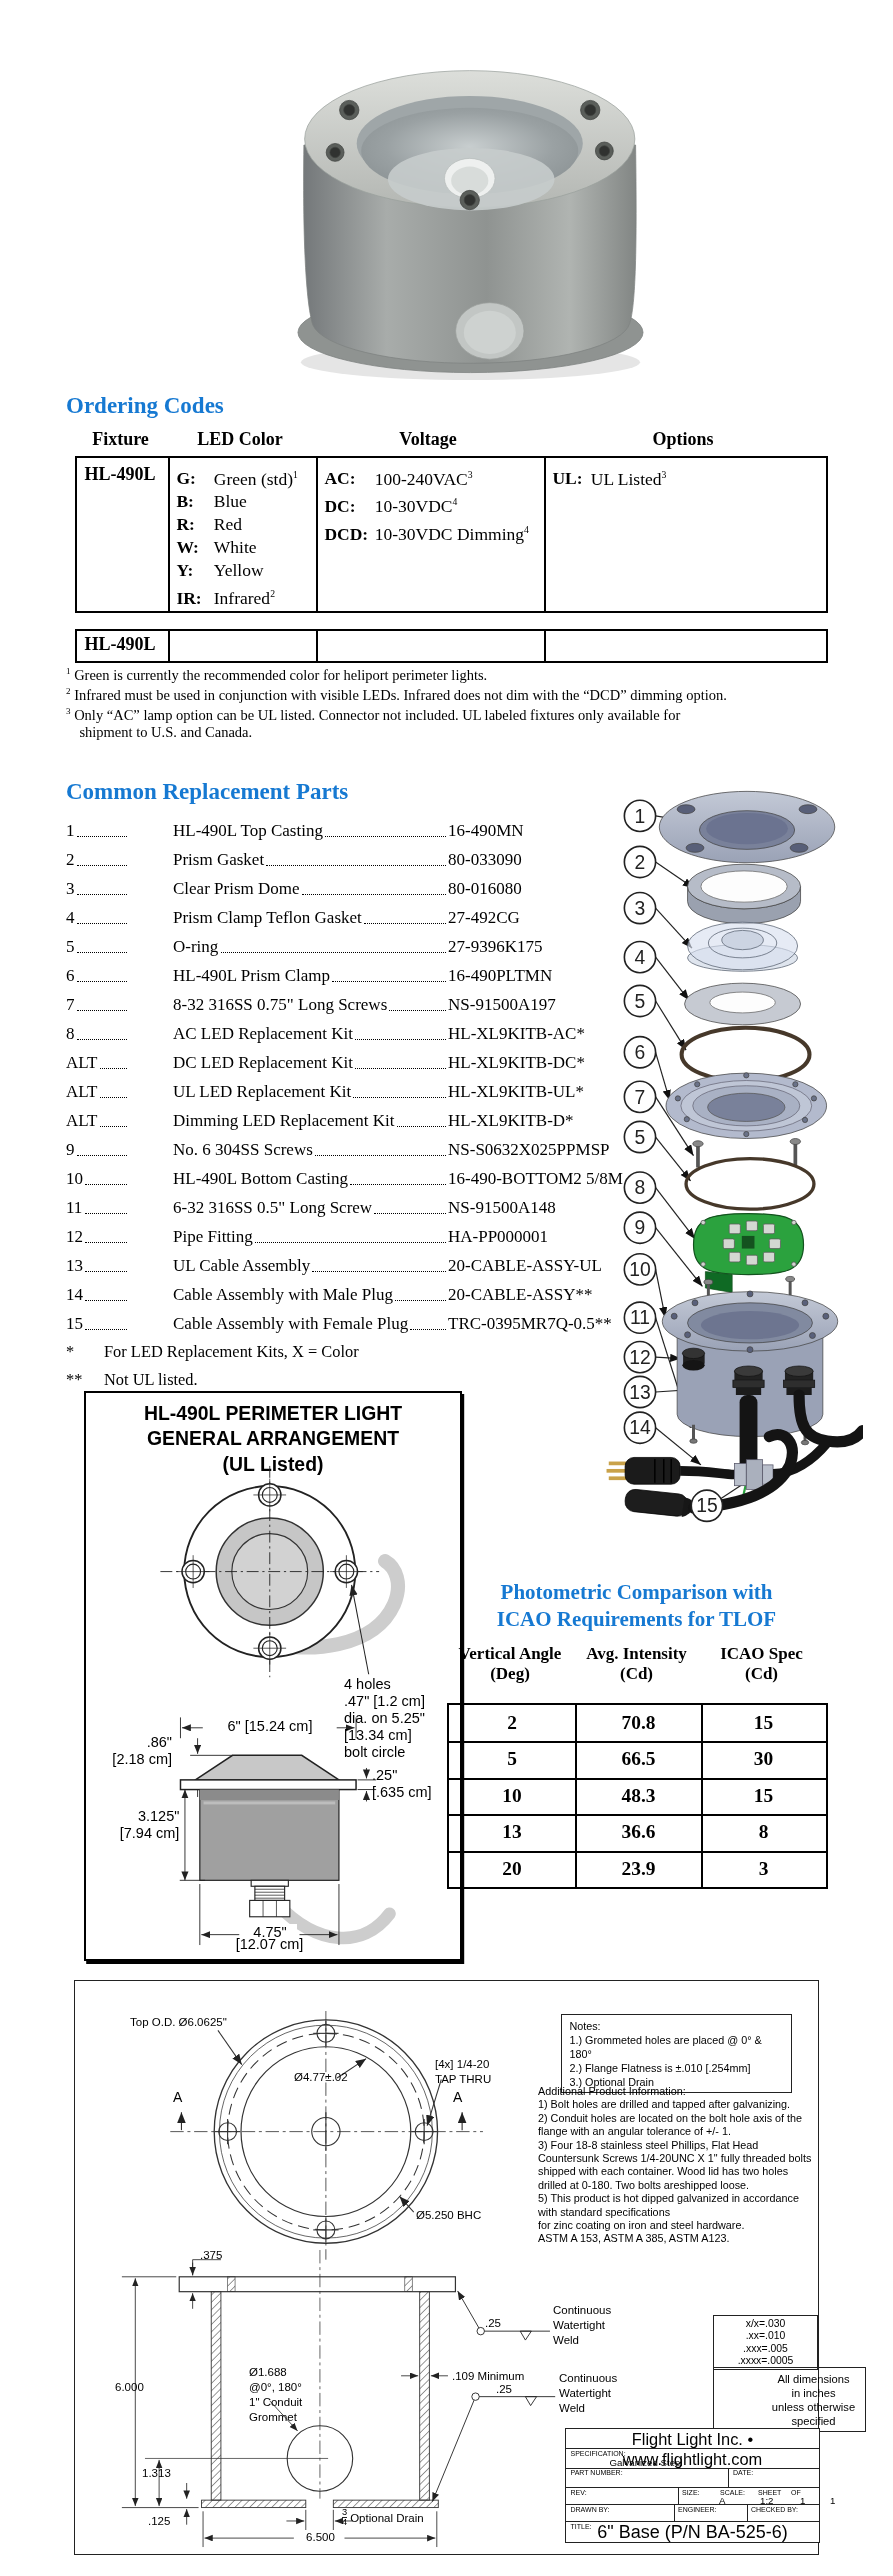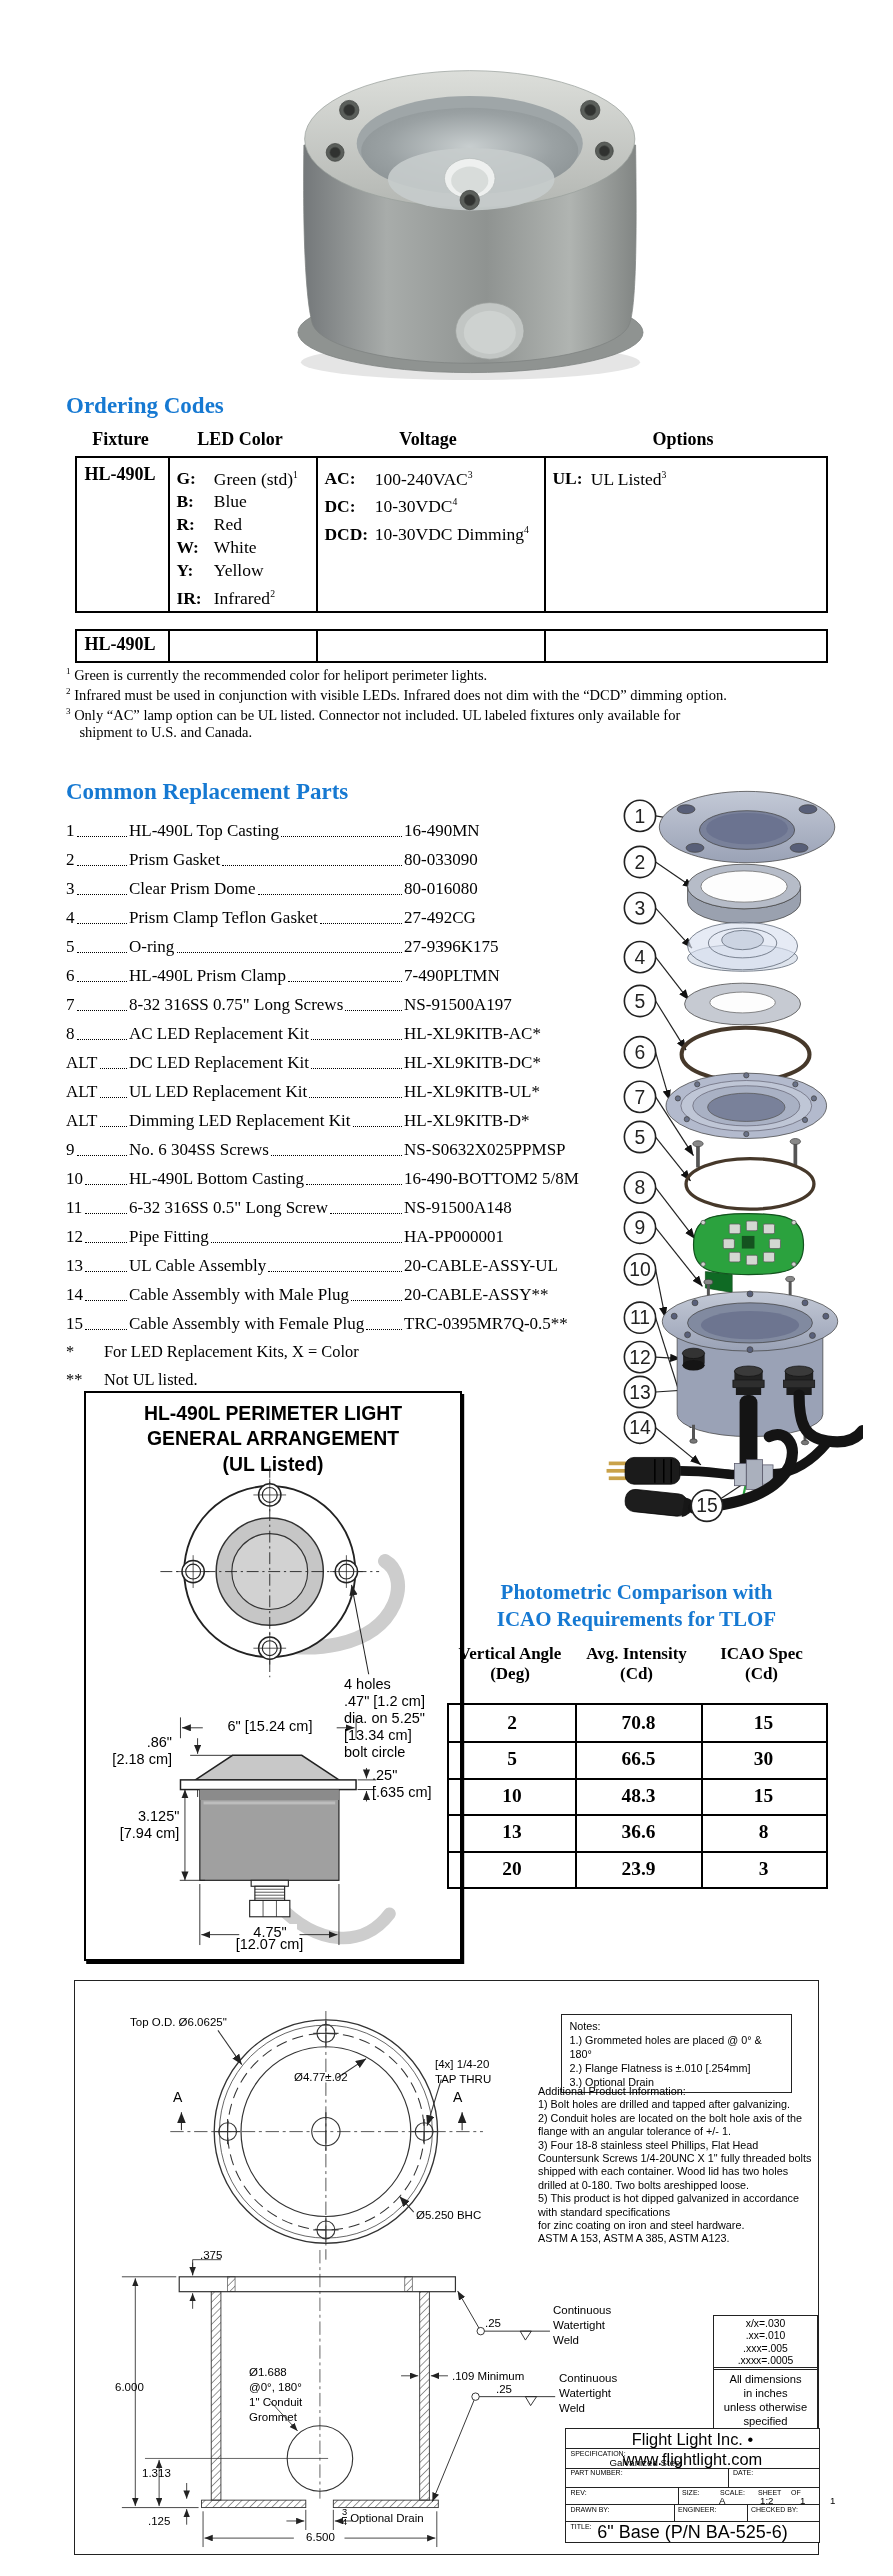--- a/index.html
+++ b/index.html
@@ -22,21 +22,21 @@
   #options-cell .code-b{min-width:34px;}
   .code-line sup{font-size:9.7px;}
   
   #ordering-footnotes{position:absolute;left:66px;top:663px;width:670px;font-size:14.5px;line-height:16.4px;}
   .footnote{padding-left:13.4px;text-indent:-13.4px;}
   .footnote sup{font-size:9px;}
   
   #parts-list{position:absolute;left:66px;top:813px;width:514px;}
   .part-row{display:flex;height:29px;align-items:flex-end;font-size:17px;line-height:22.3px;}
   .p-no{display:flex;flex:0 0 63px;}
-  .p-mid{display:flex;flex:0 0 275px;}
+  .p-mid{display:flex;flex:0 0 275px;margin-left:44px;}
   .p-dots{flex:1;border-bottom:1.9px dotted #000;margin:0 2.2px 5.2px 2.2px;height:0;align-self:flex-end;}
   .p-pn{flex:1;white-space:nowrap;}
   .part-note{display:flex;height:28px;align-items:flex-end;font-size:16.4px;line-height:22.3px;}
   .p-mark{flex:0 0 38px;}
   
   #arrangement-box{position:absolute;left:84px;top:1391px;width:374px;height:566px;border:2.2px solid #000;
       box-shadow:2.2px 3px 0 #000;font-family:"Liberation Sans",sans-serif;text-decoration:underline;}
   .arr-title{position:absolute;left:0;width:100%;text-align:center;font-weight:bold;font-size:19.4px;}
   .al{position:absolute;font-size:14.5px;line-height:17px;font-family:"Liberation Sans",sans-serif;}
   
@@ -50,21 +50,21 @@
   
   #drawing-frame{position:absolute;left:74px;top:1980px;width:743px;height:573px;border:1.2px solid #222;
       font-family:"Liberation Sans",sans-serif;}
   .dl{position:absolute;font-size:11.5px;line-height:15px;font-family:"Liberation Sans",sans-serif;}
   #drawing-notes{position:absolute;left:486px;top:33px;width:214px;border:1.5px solid #222;padding:3.7px 7.4px;
       font-size:10.8px;line-height:14px;}
   #drawing-api{position:absolute;left:463px;top:104px;width:274px;font-size:10.8px;line-height:13.4px;}
   #tol-box{position:absolute;left:638px;top:334px;width:103px;height:53px;border:1.5px solid #222;
       display:flex;align-items:center;justify-content:center;text-align:center;font-size:10.4px;line-height:12.3px;}
   #dims-box{position:absolute;left:638px;top:386px;width:103px;height:63px;border:1.5px solid #222;
-      display:flex;align-items:center;justify-content:center;text-align:center;font-size:11.2px;line-height:14px;}
+      display:flex;align-items:center;justify-content:center;text-align:center;font-size:11.2px;line-height:14px;padding-left:48px;}
   #titleblock{position:absolute;left:490px;top:447px;width:253px;height:113px;border:1.5px solid #222;background:#fff;}
   .tb-row{position:absolute;left:0;right:0;border-top:1.1px solid #222;}
   .tb-lab{position:absolute;font-size:7px;}
   .tb-val{position:absolute;font-size:9.7px;margin-left:36px;}
   .tb-div{position:absolute;width:1.1px;background:#222;}
   #tb-company{position:absolute;left:0;right:0;top:0;height:19.4px;text-align:center;font-size:16.4px;line-height:20px;}
   #tb-title-val{position:absolute;left:0;right:0;top:92px;height:21px;text-align:center;font-size:18px;line-height:22.3px;}
   .frac{display:inline-flex;flex-direction:column;align-items:center;font-size:9.3px;line-height:9px;vertical-align:middle;margin-right:3px;}
   .frac .den{border-top:1px solid #222;}
   #drain-label{display:flex;align-items:center;font-size:11.5px;}
@@ -233,21 +233,21 @@
       </div>
       <div class="part-row">
         <span class="p-no">
           <span class="p-no-t">6</span>
           <span class="p-dots"></span>
         </span>
         <span class="p-mid">
           <span class="p-name">HL-490L Prism Clamp</span>
           <span class="p-dots"></span>
         </span>
-        <span class="p-pn">7-490PLTMN</span>
+        <span class="p-pn">16-490PLTMN</span>
       </div>
       <div class="part-row">
         <span class="p-no">
           <span class="p-no-t">7</span>
           <span class="p-dots"></span>
         </span>
         <span class="p-mid">
           <span class="p-name">8-32 316SS 0.75" Long Screws</span>
           <span class="p-dots"></span>
         </span>

